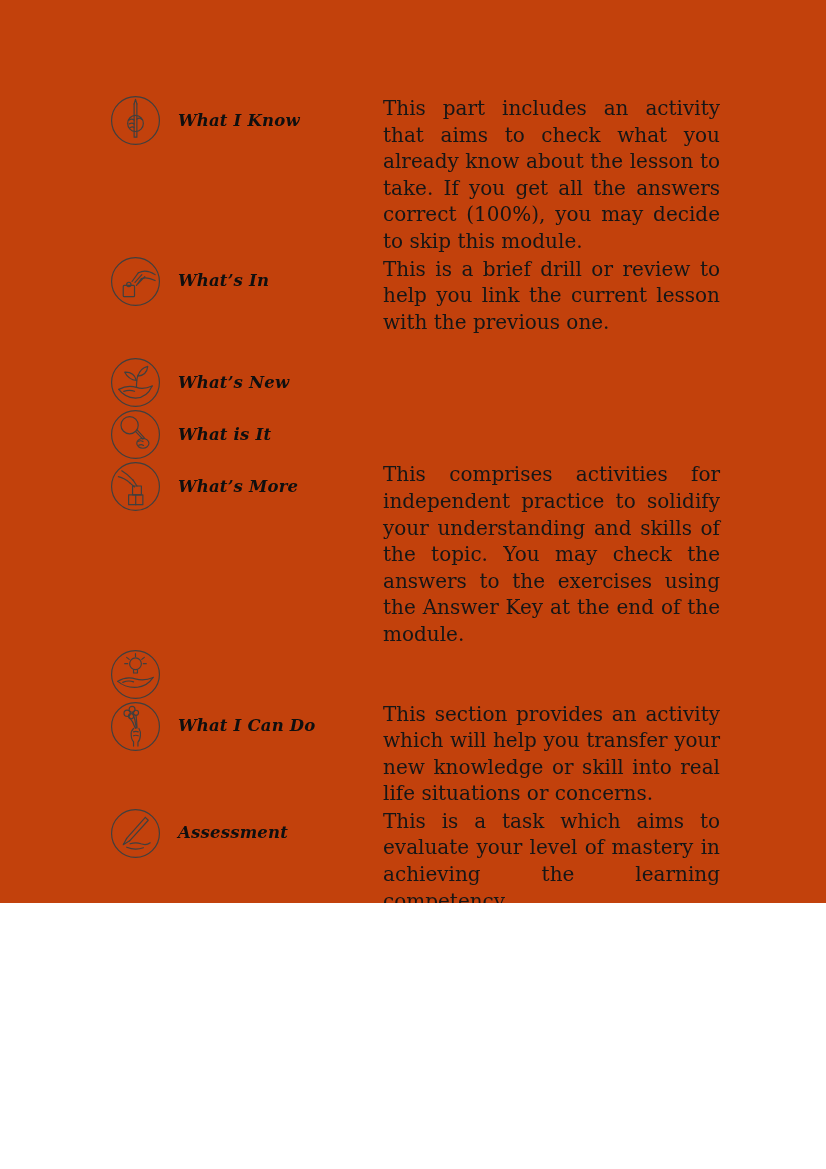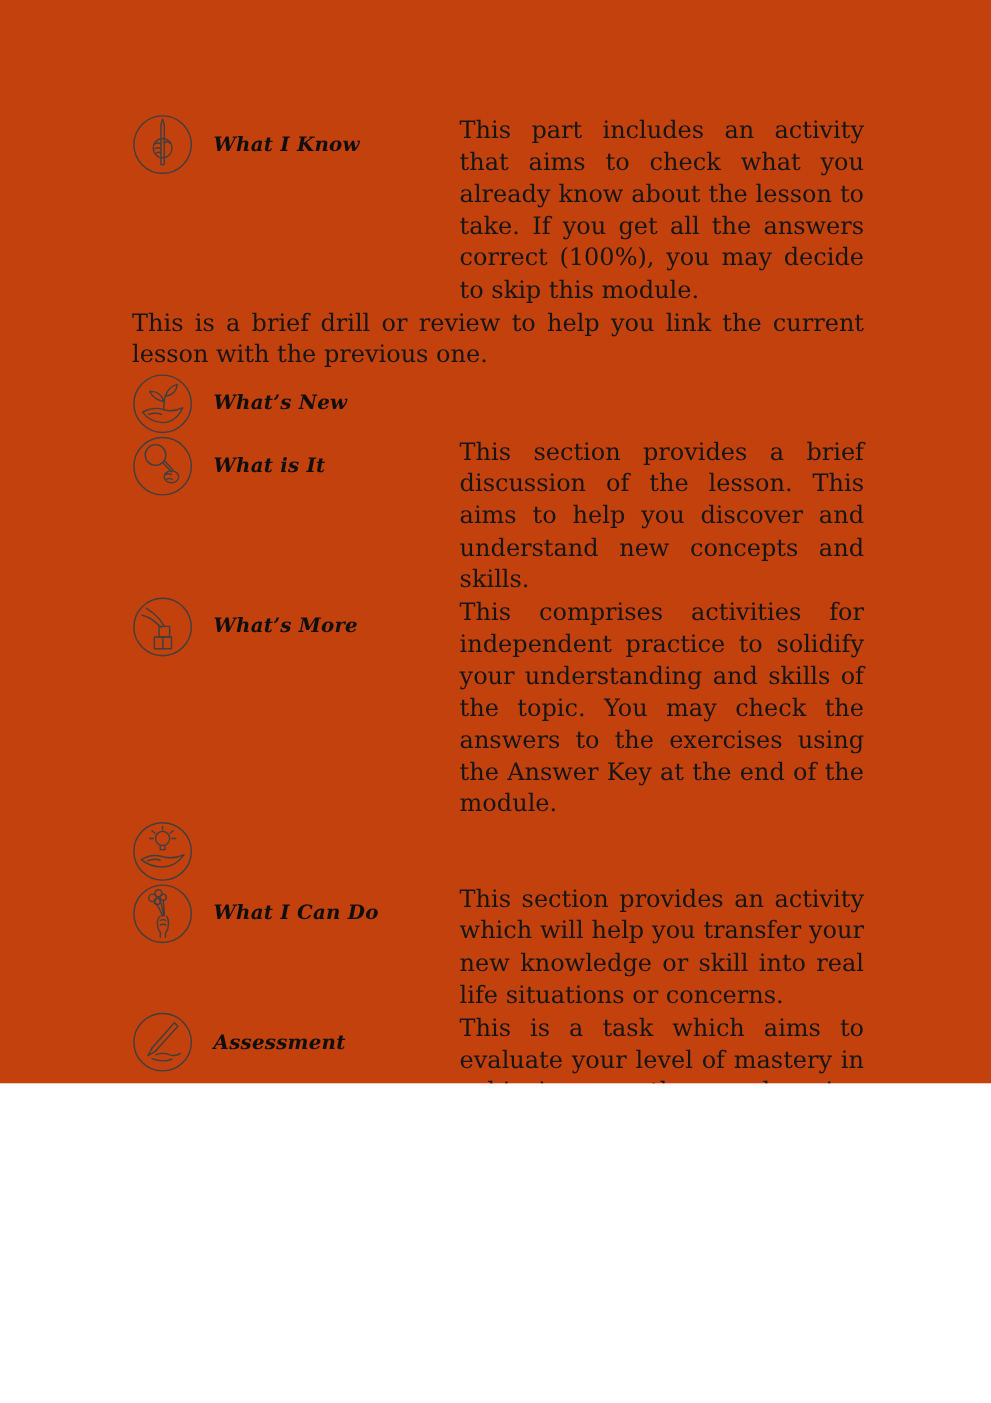--- a/index.html
+++ b/index.html
@@ -14,21 +14,21 @@
     padding-left: 44px;
   }
   .parts-table {
     position: absolute;
     left: 110px;
     top: 95px;
     width: 610px;
   }
   .row { display: flex; align-items: flex-start; }
   .row + .row { margin-top: 1px; }
-  .row.extra-gap { margin-top: 2px; }
+  .row.extra-gap { margin-top: 22px; }
   .left {
     flex: 0 0 273px;
     display: flex;
     align-items: center;
     gap: 17px;
   }
   .icon-circle { width: 51px; height: 51px; flex: 0 0 auto; }
   .icon-circle svg { display: block; }
   .ic { stroke: #3f3f3f; fill: none; stroke-width: 1.2; stroke-linecap: round; stroke-linejoin: round; }
   .label {
@@ -85,20 +85,34 @@
               <path d="M19.5 25.5 Q22.5 23.7 24.6 25.5 M19.5 29.5 Q22.5 27.7 24.6 29.5 M20.5 33.3 Q23 31.6 24.6 33.3 M27.4 24.5 Q30 22.6 32.3 24.8"></path>
             </g>
           </svg>
         </span>
         <span class="label">What I Know</span>
       </div>
       <div class="desc">This part includes an activity that aims to check what you already know about the lesson to take. If you get all the answers correct (100%), you may decide to skip this module.</div>
     </div>
 
     <div class="row">
+      <div class="left">
+        <span class="icon-circle">
+          <svg viewBox="0 0 52 52" width="51" height="51">
+            <g class="ic">
+              <circle cx="26" cy="26" r="24.4"></circle>
+              <path d="M46 19 Q37 13 29 17 M46 25 Q38 21 32 23"></path>
+              <path d="M29 17 L22.5 26 M32.5 19 L25.5 27 M35.5 21 L28.5 28.5 M32 23 L27 30"></path>
+              <rect x="13.5" y="30" width="11.5" height="11.5" rx="1"></rect>
+              <circle cx="19.2" cy="29" r="2.2"></circle>
+            </g>
+          </svg>
+        </span>
+        <span class="label">What’s In</span>
+      </div>
       <div class="desc">This is a brief drill or review to help you link the current lesson with the previous one.</div>
     </div>
 
     <div class="row extra-gap">
       <div class="left">
         <span class="icon-circle">
           <svg viewBox="0 0 52 52" width="51" height="51">
             <g class="ic">
               <circle cx="26" cy="26" r="24.4"></circle>
               <path d="M27 31 Q27 23 28.5 18.5"></path>
@@ -122,21 +136,20 @@
               <circle cx="26" cy="26" r="24.4"></circle>
               <circle cx="20" cy="16.5" r="8.8"></circle>
               <path d="M26.2 23 L33.5 30.8 M27.8 21.6 L35 29.4"></path>
               <ellipse cx="33.5" cy="35" rx="6.2" ry="5"></ellipse>
               <path d="M28.8 33 Q31.2 31.6 33.6 33.2 M29.3 37 Q31.8 35.6 34.2 37.2"></path>
             </g>
           </svg>
         </span>
         <span class="label">What is It</span>
       </div>
-      <div class="desc">This section provides a brief discussion of the lesson. This aims to help you discover and understand new concepts and skills.</div>
     </div>
 
     <div class="row">
       <div class="left">
         <span class="icon-circle">
           <svg viewBox="0 0 52 52" width="51" height="51">
             <g class="ic">
               <path d="M12 10 Q18 13.5 23.5 19.5 M8.5 16 Q15 17.5 20.5 22.5"></path>
               <path d="M23.5 19.5 L27.5 25.5 M20.5 22.5 L25 26.5"></path>
               <circle cx="26" cy="26" r="24.4"></circle>

